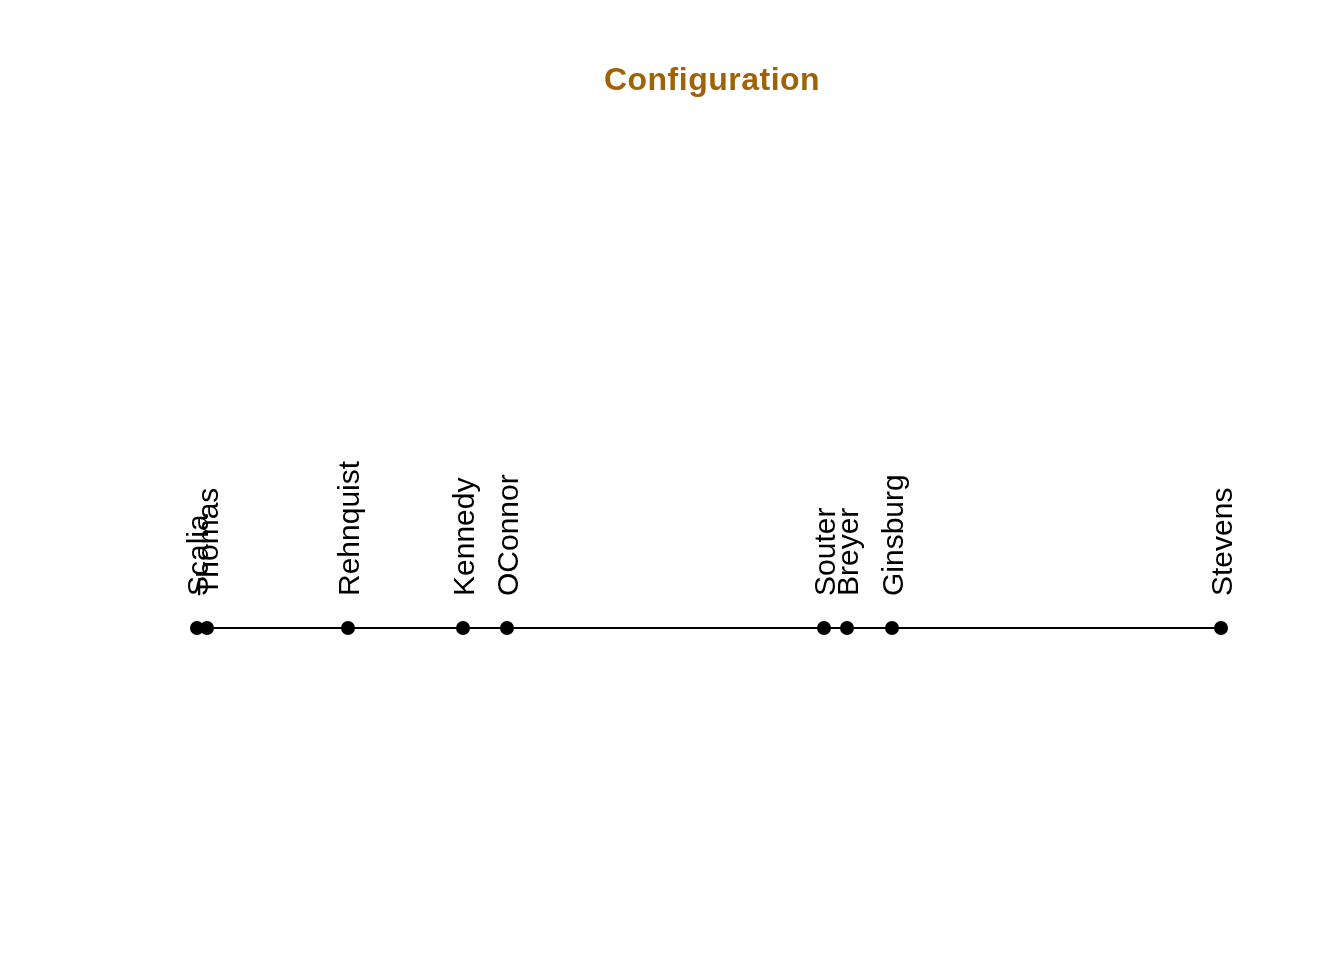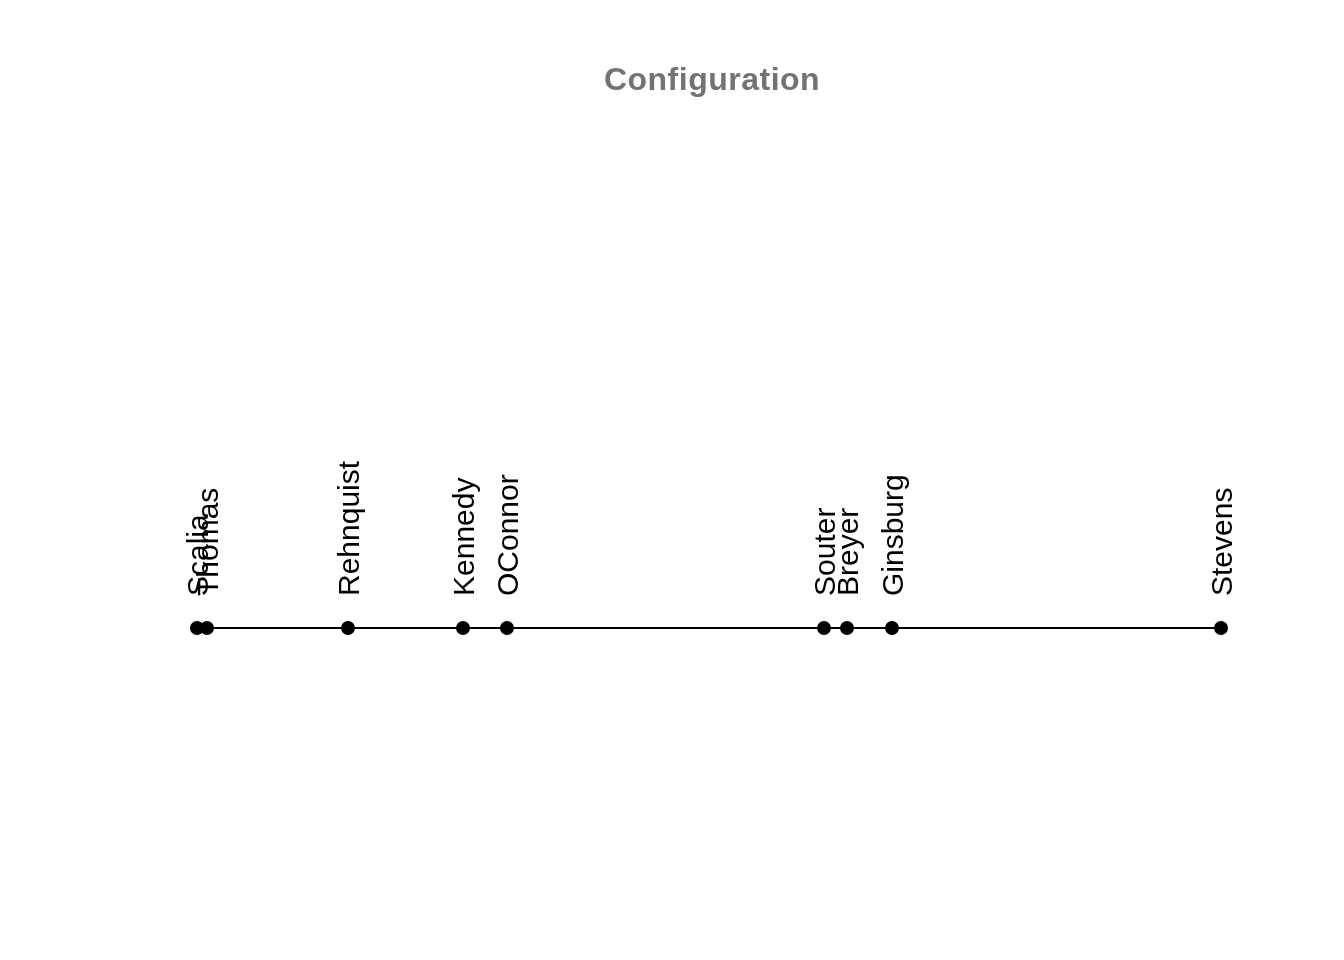--- a/index.html
+++ b/index.html
@@ -18,21 +18,21 @@
   }
   .chart-title {
     position: absolute;
     top: 61px;
     left: 712px;
     transform: translateX(-50%);
     font-size: 32px;
     font-weight: bold;
     letter-spacing: 0.5px;
     white-space: nowrap;
-    color: #737373;
+    color: #a16207;
   }
   .axis-line {
     position: absolute;
     height: 2px;
     background: #000000;
   }
   .dot {
     position: absolute;
     background: #000000;
     border-radius: 50%;

